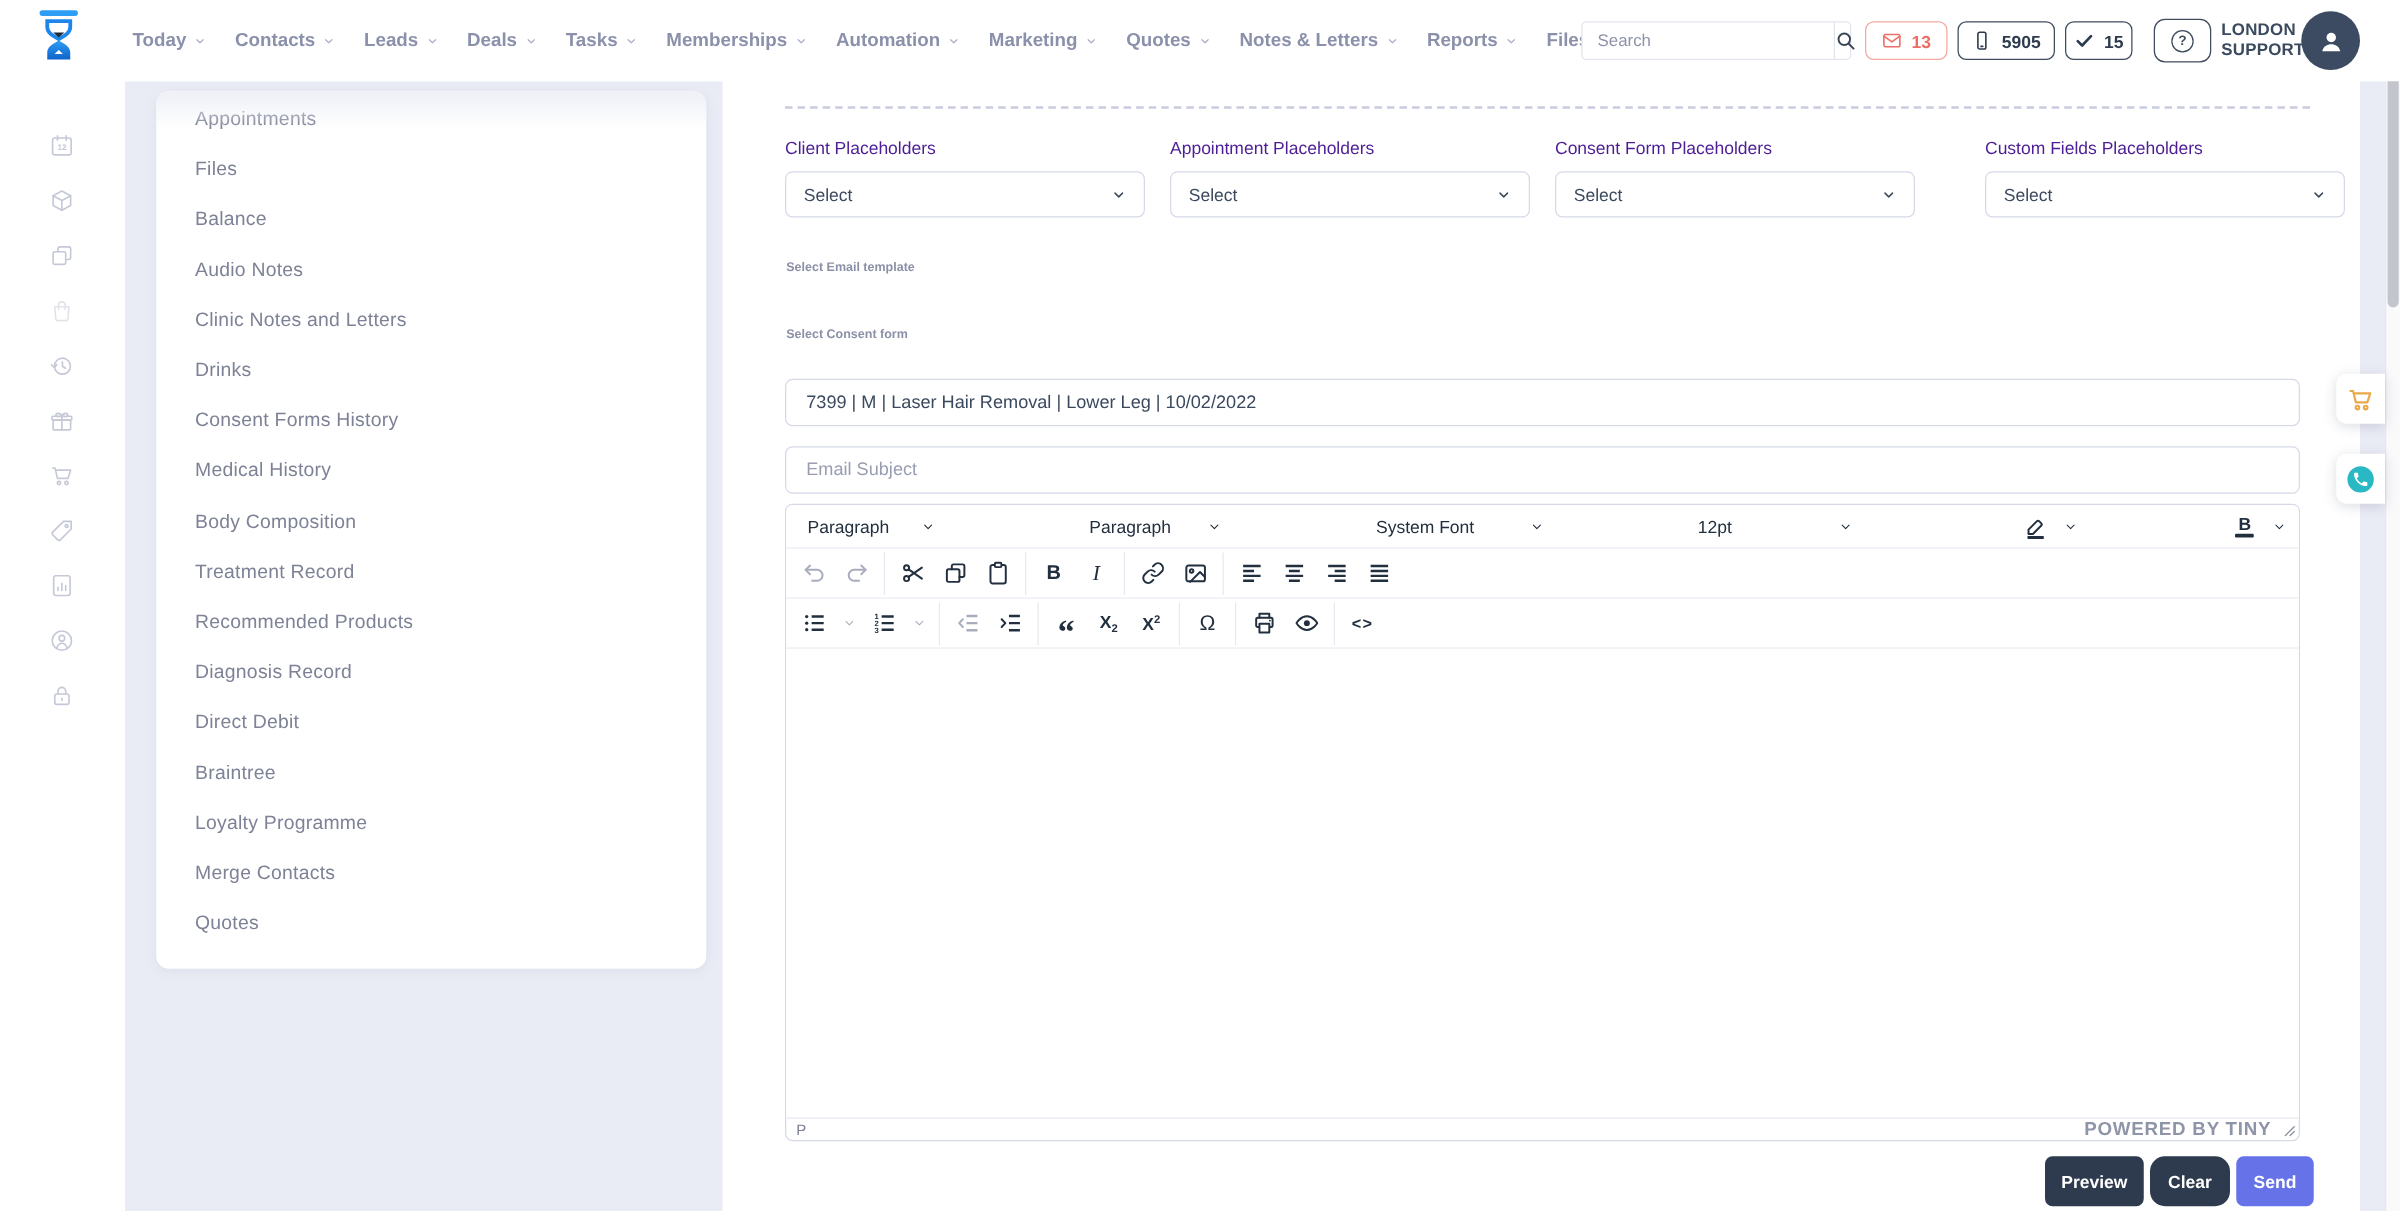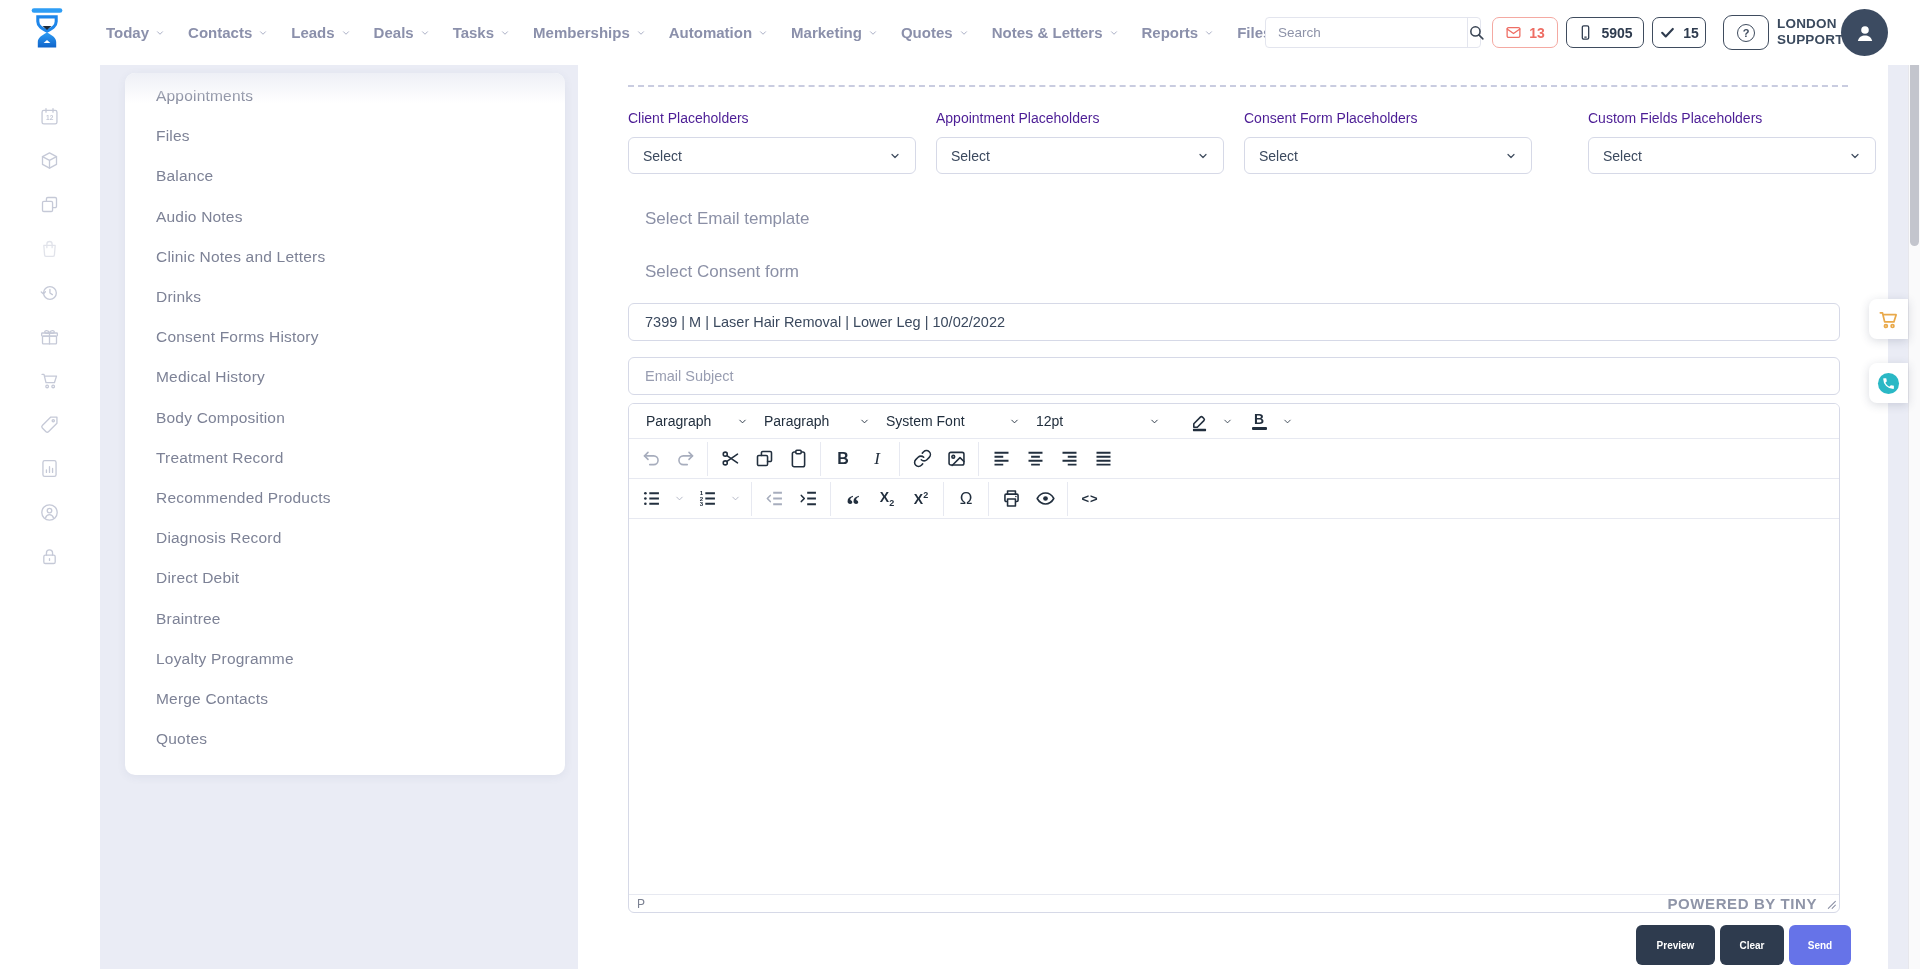--- a/index.html
+++ b/index.html
@@ -54,32 +54,32 @@
   #client-panel li { height:40.2px; display:flex; align-items:center; padding-left:31px; font-size:15.5px; color:#7d8296; letter-spacing:.2px; cursor:pointer; }
 
   
   .dashed { position:absolute; left:628px; top:85px; width:1220px; border-top:2px dashed #c9cce0; }
   .ph-label { position:absolute; top:110px; font-size:14px; font-weight:500; color:#4c1d95; }
   .ph-select { position:absolute; top:137px; width:288px; height:37px; border:1px solid #d6d9e7; border-radius:6px; background:#fff;
                display:flex; align-items:center; justify-content:space-between; padding:0 14px; font-size:14px; color:#3b495e; cursor:pointer; }
   .ph-select svg { width:12px; height:12px; color:#3f4c5e; stroke-width:2.4; }
   .c1 { left:628px; } .c2 { left:936px; } .c3 { left:1244px; } .c4 { left:1552px;margin-left:36px; }
 
-  .glink { position:absolute; left:645px; font-size:17px; color:#8b90a6; cursor:pointer; }
+  .glink { position:absolute; left:629px; font-size:10px; color:#8b90a6; cursor:pointer;font-weight:bold; }
   .glink.l1 { top:209px; } .glink.l2 { top:262px; }
 
   .tinput { position:absolute; left:628px; width:1212px; height:38px; border:1px solid #d6d9e7; border-radius:6px; padding:0 16px;
             font-size:14.5px; color:#3b495e; font-family:inherit; outline:none; background:#fff; }
   .tinput::placeholder { color:#989db1; }
   #ref-input { top:303px; } #subject-input { top:357px; }
 
   
   #editor { position:absolute; left:628px; top:403px; width:1212px; height:510px; border:1px solid #d6d9e7; border-radius:6px; background:#fff; display:flex; flex-direction:column; overflow:hidden; }
   .trow { display:flex; align-items:center; border-bottom:1px solid #e7e9f1; background:#fff; }
-  .trow1 { height:35px; padding-left:9px; }
+  .trow1 { height:35px; padding-left:9px;justify-content:space-between; }
   .trow2 { height:40px; } .trow3 { height:40px; }
   .dd { height:28px; border:none; background:none; display:flex; align-items:center; justify-content:space-between; padding:0 8px; font-size:14px; color:#222f3e; font-family:inherit; cursor:pointer; border-radius:3px; }
   .dd svg { width:11px; height:11px; color:#222f3e; stroke-width:2; margin-left:8px; }
   .dd.w1 { width:118px; } .dd.w2 { width:122px; } .dd.w3 { width:150px; } .dd.w4 { width:140px; margin-right:14px; }
   .split { display:flex; align-items:center; margin-right:4px; }
   .tb { width:34px; height:34px; border:none; background:none; border-radius:3px; display:flex; align-items:center; justify-content:center; color:#222f3e; cursor:pointer; font-family:inherit; }
   .tb svg { width:21px; height:21px; }
   .tb.narrow { width:22px; }
   .tb.disabled { color:#a7adbd; cursor:default; }
   .tgroup { display:flex; align-items:center; padding:0 5px; }
@@ -94,23 +94,23 @@
   .colorbtn { display:flex; flex-direction:column; align-items:center; justify-content:center; gap:2px; }
   .colorbtn .glyphA { font-size:14px; font-weight:700; line-height:12px; }
   .colorbtn .bar { width:15px; height:3px; background:#222f3e; border-radius:1px; }
   #editor-body { flex:1; background:#fff; cursor:text; }
   #statusbar { height:18px; border-top:1px solid #e7e9f1; display:flex; align-items:center; justify-content:space-between; padding:0 6px 0 8px; position:relative; }
   #statusbar .elpath { font-size:12px; color:#7b8192; cursor:pointer; }
   #statusbar .brand { font-size:15px; font-weight:700; letter-spacing:.6px; color:#8f95a8; margin-right:16px; }
   #statusbar .rsz { position:absolute; right:2px; bottom:2px; width:13px; height:13px; color:#8b90a4; cursor:nwse-resize; }
 
   
-  .abtn { position:absolute; top:925px; height:40px; border:none; border-radius:6px; color:#fff; font-size:10px; font-weight:700; font-family:inherit; cursor:pointer; }
+  .abtn { position:absolute; top:925px; height:40px; border:none; border-radius:6px; color:#fff; font-size:14px; font-weight:700; font-family:inherit; cursor:pointer; }
   #btn-preview { left:1636px; width:79px; background:#2e3b4e; }
-  #btn-clear   { left:1720px; width:64px; background:#2e3b4e; }
+  #btn-clear   { left:1720px; width:64px; background:#2e3b4e;border-radius:12px; }
   #btn-send    { left:1789px; width:62px; background:#6673e8; }
 
   
   .fab { position:absolute; left:1869px; width:39px; height:40px; background:#fff; border-radius:8px 0 0 8px; box-shadow:0 2px 10px rgba(50,60,90,.18); display:flex; align-items:center; justify-content:center; cursor:pointer; z-index:25; }
   #fab-cart { top:299px; color:#e9a94a; }
   #fab-phone { top:363px; }
   .fab svg { width:23px; height:23px; }
 </style>
 </head>
 <body>

